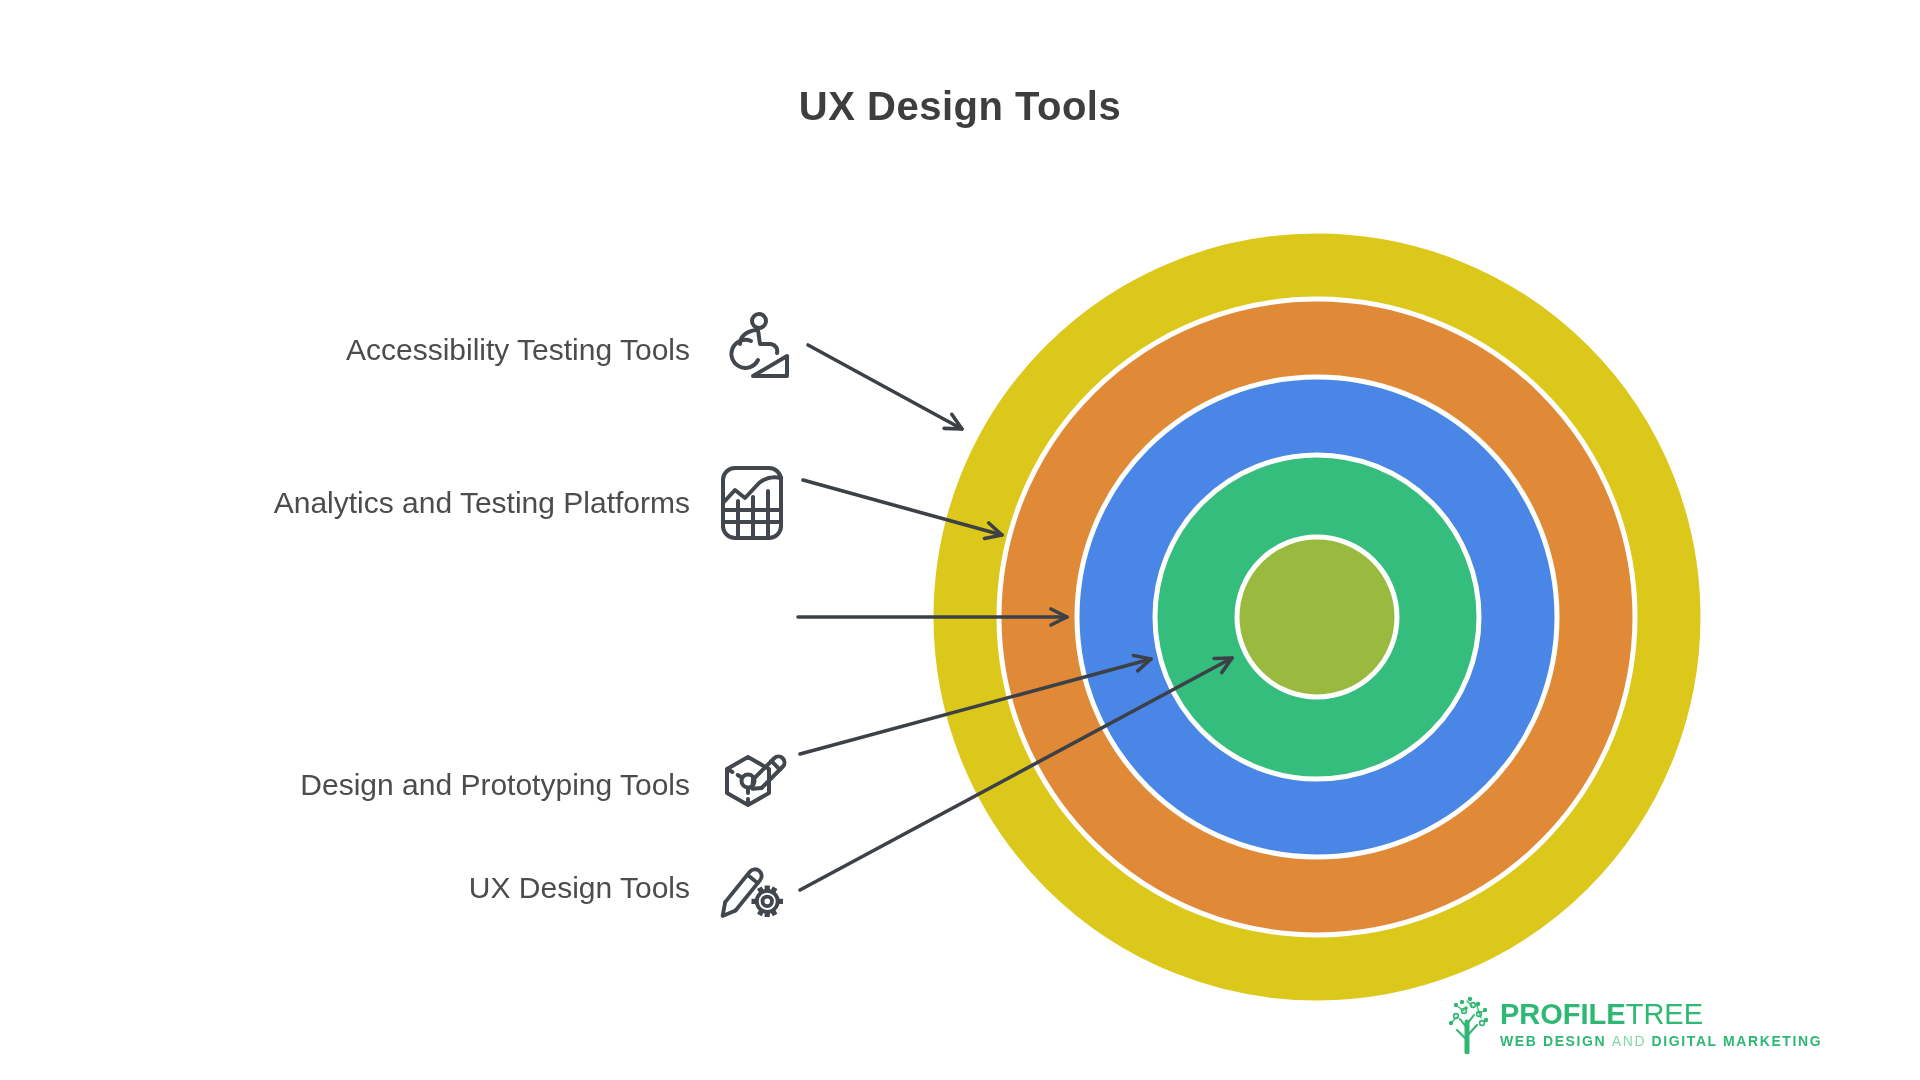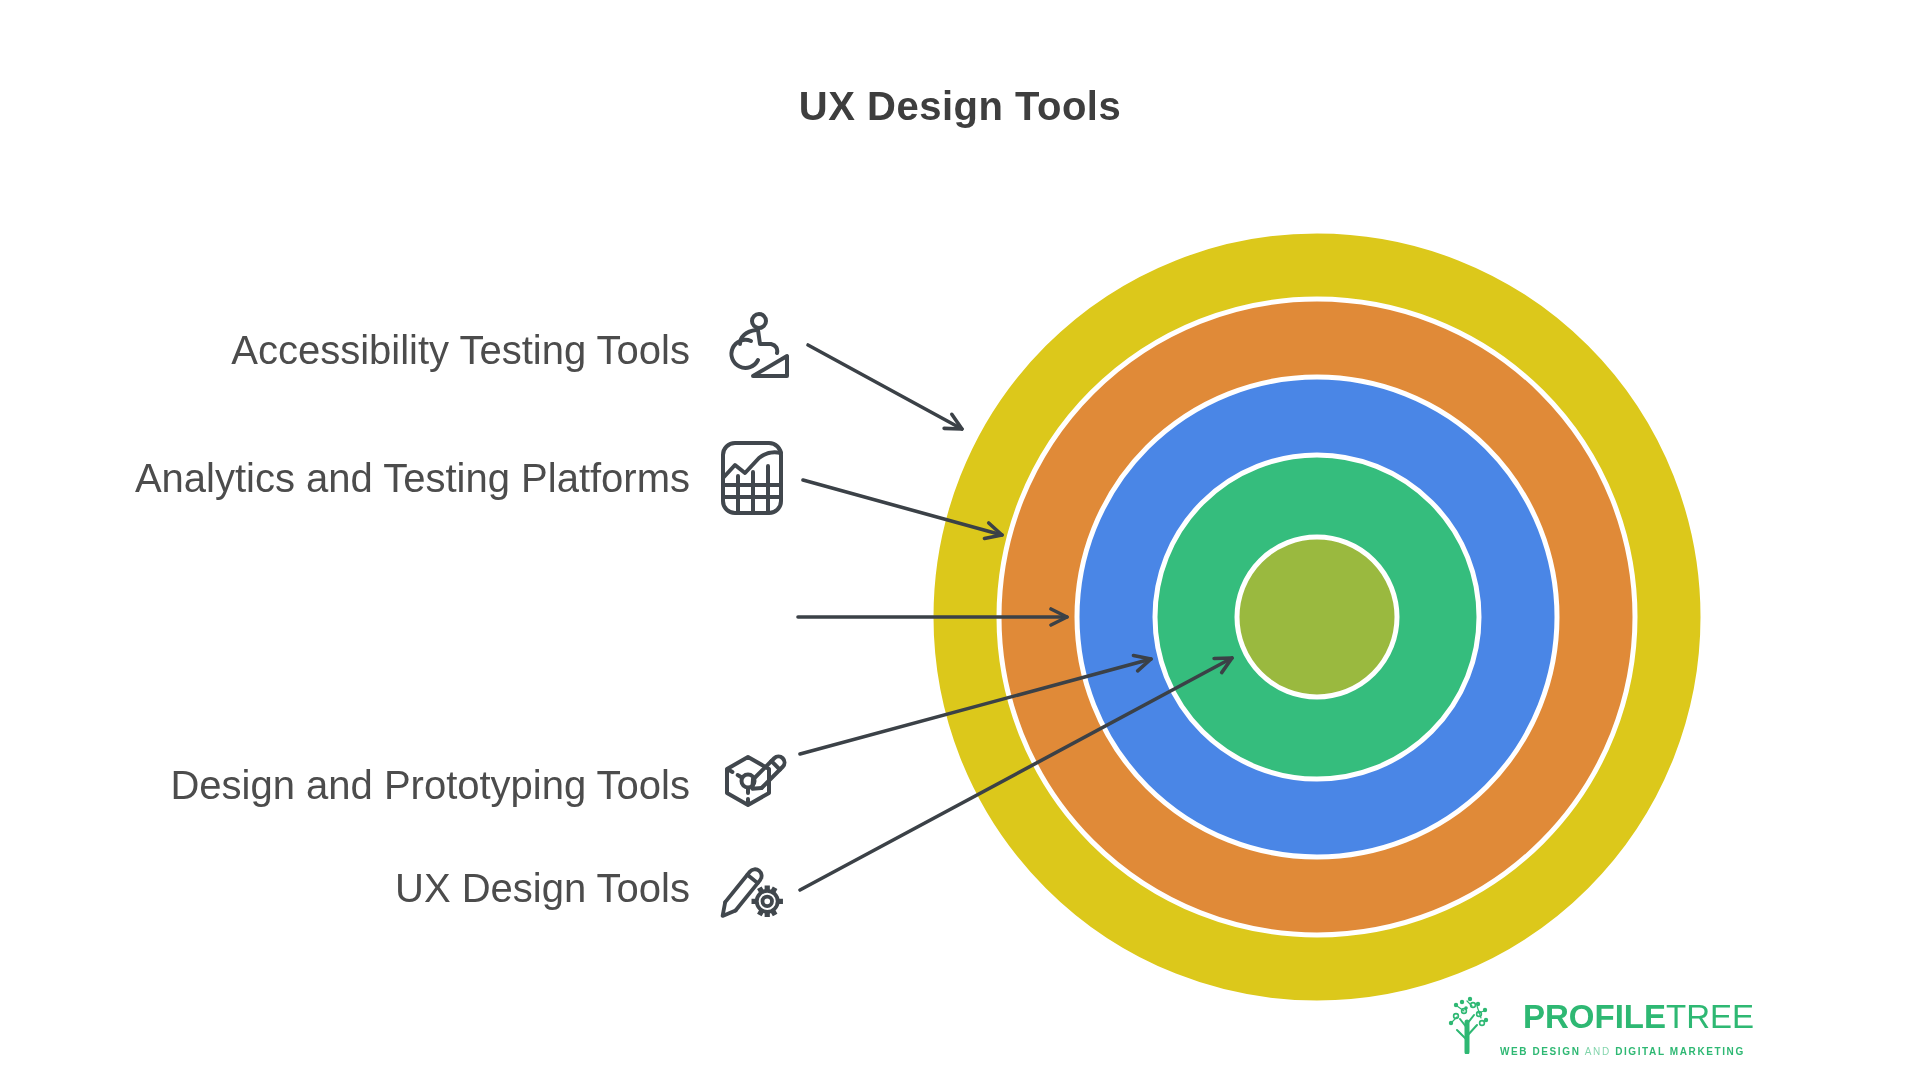--- a/index.html
+++ b/index.html
@@ -8,34 +8,34 @@
     font-family:"Liberation Sans","DejaVu Sans",sans-serif;overflow:hidden;
   }
   .title{
     position:absolute;top:84px;left:0;width:1920px;text-align:center;
     font-size:40px;font-weight:700;color:#3e3e3e;letter-spacing:.5px;margin:0;
   }
   .row{
     position:absolute;left:150px;width:642px;height:90px;
     display:flex;align-items:center;justify-content:flex-end;gap:22px;
   }
-  .row .label{font-size:40px;color:#4c4c4c;white-space:nowrap;}
+  .row .label{font-size:30px;color:#4c4c4c;white-space:nowrap;}
   .icon{width:80px;height:80px;flex:0 0 auto;}
   .icon *{fill:none;stroke:#41474d;stroke-width:4;stroke-linecap:round;stroke-linejoin:round;}
   .icon .dash{stroke-dasharray:4 6;}
   .icon .teeth{stroke-width:5.5;stroke-linecap:butt;}
   #overlay{position:absolute;left:0;top:0;}
   .arrow{stroke-width:3.6;stroke-linecap:round;}
   .logo{
     position:absolute;left:1444px;top:994px;display:flex;gap:10px;align-items:flex-start;
   }
   .logo-tree{width:46px;height:60px;}
-  .brand{font-size:33px;font-weight:700;color:#2eb873;letter-spacing:0;line-height:1;margin-top:6px;margin-left:23px;}
+  .brand{font-size:29px;font-weight:700;color:#2eb873;letter-spacing:0;line-height:1;margin-top:6px;}
   .brand .light{font-weight:400;}
-  .tagline{font-size:10px;letter-spacing:1.6px;color:#2eb873;margin-top:13px;font-weight:700;}
+  .tagline{font-size:14px;letter-spacing:1.6px;color:#2eb873;margin-top:4px;font-weight:700;}
   .tagline .light{opacity:.6;font-weight:400;}
 </style>
 </head>
 <body>
 
 <div id="canvas">
 
   <h1 class="title">UX Design Tools</h1>
 
   <svg id="overlay" width="1920" height="1080" viewBox="0 0 1920 1080">
@@ -66,21 +66,21 @@
     <div class="label">Accessibility Testing Tools</div>
     <svg class="icon" viewBox="0 0 80 80">
       <circle cx="47" cy="11" r="7"></circle>
       <path d="M44 20 C34 21 28 27 28 34"></path>
       <path d="M39 31 A14 14 0 1 0 46 50"></path>
       <path d="M46 20 L48 34 H59 C64 35 66 39 65 43"></path>
       <path d="M41 66 L75 46 V66 Z"></path>
     </svg>
   </div>
 
-  <div class="row" style="top:433px">
+  <div class="row" style="top:458px">
     <div class="label">Analytics and Testing Platforms</div>
     <svg class="icon" viewBox="0 0 80 80">
       <rect x="11" y="5" width="58" height="70" rx="12"></rect>
       <path d="M11 40 L23 27 L33 35 L47 20 Q57 12 69 15"></path>
       <path d="M11 47 H69 M11 59 H69"></path>
       <path d="M26 38 V75 M41 34 V75 M56 28 V75"></path>
     </svg>
   </div>
 
 

